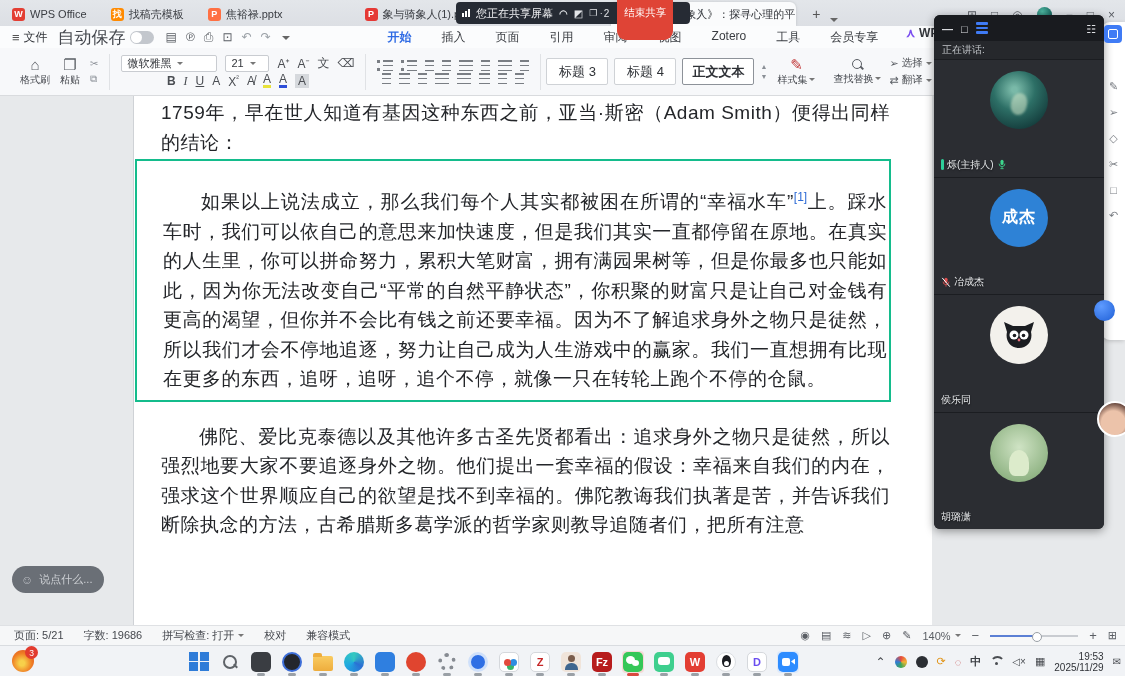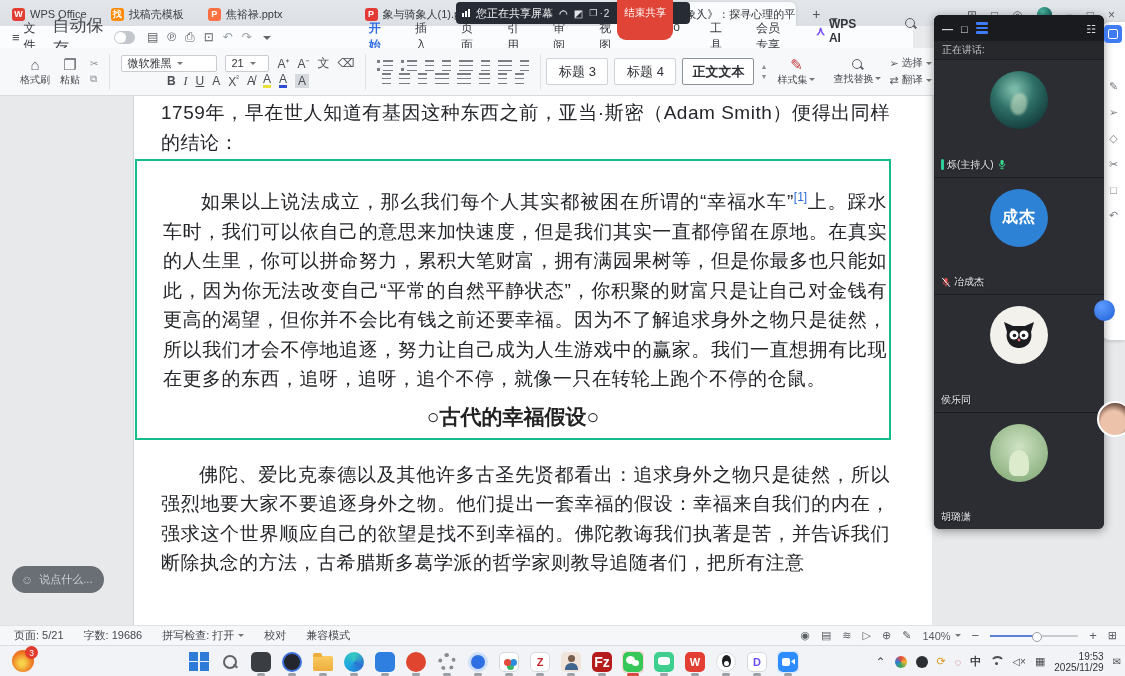--- a/index.html
+++ b/index.html
@@ -37,21 +37,21 @@
   .share-ico.cloud::before { content:"◠"; font-weight:bold; }
   .share-ico.logo::before { content:"◩"; }
   .share-win { display:flex; align-items:center; font-size:10px; color:#e3e5e8; gap:1px; }
   .share-win::before { content:"❐ ·"; font-size:9px; }
   #end-share { background:#df4436; color:#fff; border:none; font-size:10.5px; border-radius:9px;
     padding:20px 7px; margin-left:2px; white-space:nowrap; }
   #tab-close-x { position:absolute; left:697px; top:5px; color:#6a6e74; font-size:12px; z-index:30; }
   #tab-close-x::before { content:"×"; }
 
   
-  #menubar { position:absolute; left:0; top:26px; width:913px; height:22px; background:#fbfcfd;
+  #menubar { position:absolute; left:0; top:26px; width:1125px; height:22px; background:#fbfcfd;
     display:flex; align-items:center; font-size:12px; color:#34373c; }
   .mb-file { display:flex; align-items:center; gap:4px; padding:0 10px 0 12px; }
   .mb-file::before { content:"≡"; color:#555; font-size:13px; }
   .autosave { display:flex; align-items:center; gap:4px; font-size:17px; color:#45484e; }
   .toggle { width:24px; height:13px; border-radius:7px; background:#c3c7cd; position:relative; }
   .toggle::after { content:""; position:absolute; left:1px; top:1px; width:11px; height:11px; border-radius:50%; background:#fff; }
   .qicons { display:flex; align-items:center; gap:9px; margin-left:12px; color:#5c6066; font-size:12px; }
   .qi::before { font-size:12px; }
   .qi.save::before { content:"▤"; } .qi.pin::before { content:"℗"; } .qi.print::before { content:"⎙"; }
   .qi.prev::before { content:"⊡"; } .qi.undo::before { content:"↶"; color:#9aa0a6; } .qi.redo::before { content:"↷"; color:#9aa0a6; }
@@ -443,21 +443,20 @@
         <span class="caret"></span>
       </span>
     </div>
   </div>
 
   <div id="docarea">
     <div id="page">
       <p class="cjk para-top">1759年，早在世人知道有基因这种东西之前，亚当·斯密（Adam Smith）便得出同样的结论：</p>
       <div id="hlbox">
         <p class="cjk para-main"><span>如果以上说法成立，那么我们每个人其实都被困在所谓的“幸福水车”</span><span class="fnref">[1]</span><span>上。踩水车时，我们可以依自己的意思来加快速度，但是我们其实一直都停留在原地。在真实的人生里，你可以拼命努力，累积大笔财富，拥有满园果树等，但是你最多也只能如此，因为你无法改变自己“平常的自然平静状态”，你积聚的财富只是让自己对金钱有更高的渴望，但你并不会比有钱之前还要幸福。因为不了解追求身外之物只是徒然，所以我们才会不停地追逐，努力让自己成为人生游戏中的赢家。我们一直想拥有比现在更多的东西，追呀，追呀，追个不停，就像一只在转轮上跑个不停的仓鼠。</span></p>
-        <h3 class="doc-heading">○古代的幸福假设○</h3>
       </div>
       <p class="cjk para-bottom">佛陀、爱比克泰德以及其他许多古圣先贤都看出：追求身外之物只是徒然，所以强烈地要大家不要追逐身外之物。他们提出一套幸福的假设：幸福来自我们的内在，强求这个世界顺应自己的欲望是找不到幸福的。佛陀教诲我们执著是苦，并告诉我们断除执念的方法，古希腊斯多葛学派的哲学家则教导追随者们，把所有注意</p>
     </div>
 
   </div>
 
   <div id="statusbar">
     <span class="sb-item">页面: 5/21</span>
     <span class="sb-item">字数: 19686</span>
     <span class="sb-item">
@@ -527,21 +526,21 @@
       <span class="app run">
           <span class="cloudapp"></span>
         </span>
       <span class="app run">
           <span class="sqi" style="background:#fff;color:#c62828;border:1px solid #d5d8dc">Z</span>
         </span>
       <span class="app run">
           <span class="person"></span>
         </span>
       <span class="app run">
-          <span class="sqi" style="background:#b71c1c;font-size:14px">Fz</span>
+          <span class="sqi" style="background:#b71c1c;font-size:11px">Fz</span>
         </span>
       <span class="app run hlite">
           <span class="wechat"></span>
         </span>
       <span class="app run">
           <span class="gchat"></span>
         </span>
       <span class="app run">
           <span class="sqi" style="background:#e33e33">W</span>
         </span>

